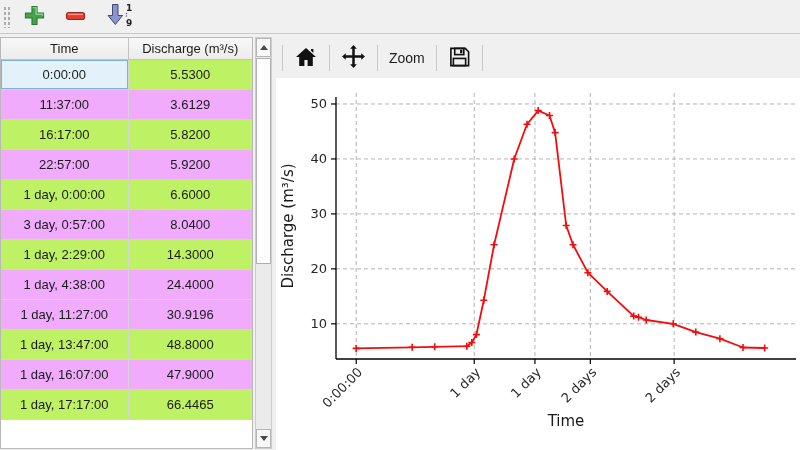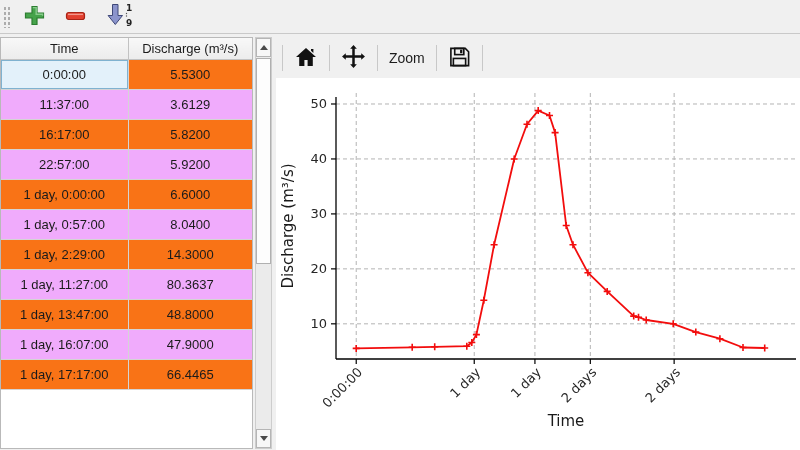--- a/index.html
+++ b/index.html
@@ -16,21 +16,21 @@
     display:flex; align-items:center; }
 
   
   .table-panel { position:absolute; left:0; top:37px; width:253px; height:412px;
     background:#fff; border:1px solid #b9b9b9; }
   table { border-collapse:collapse; width:100%; table-layout:fixed; }
   th { height:21px; background:linear-gradient(#f8f8f8,#ececec); border-right:1px solid #c2c2c2;
     border-bottom:1px solid #c2c2c2; font-weight:normal; font-size:13px; color:#1b1b1b; }
   th:last-child { border-right:none; }
   td { height:30px; text-align:center; font-size:13px; color:#1b1b1b;
-    border-right:1px solid #d4d4d4; border-bottom:1px solid #d4d4d4; background:#f97316; }
+    border-right:1px solid #d4d4d4; border-bottom:1px solid #d4d4d4; background:#bef264; }
   td:last-child { border-right:none; }
   tr.alt td { background:#f0abfc; }
   td.sel { background:#e3f1fa; box-shadow:inset 0 0 0 1px #7fb2d0; }
 
   
   .vscrollbar { position:absolute; left:255px; top:37px; width:17px; height:412px;
     background:#ebebeb; border:1px solid #cdcdcd; }
   .sb-btn { position:absolute; left:0; width:15px; height:19px; background:#f7f7f7;
     border:1px solid #b5b5b5; display:flex; align-items:center; justify-content:center; }
   .sb-btn.up { top:0; }
@@ -111,30 +111,34 @@
         </tr>
         <tr class="alt">
           <td>22:57:00</td>
           <td>5.9200</td>
         </tr>
         <tr>
           <td>1 day, 0:00:00</td>
           <td>6.6000</td>
         </tr>
         <tr class="alt">
-          <td>1 day, 0:57:00</td>
+          <td>3 day, 0:57:00</td>
           <td>8.0400</td>
         </tr>
         <tr>
           <td>1 day, 2:29:00</td>
           <td>14.3000</td>
         </tr>
         <tr class="alt">
+          <td>1 day, 4:38:00</td>
+          <td>24.4000</td>
+        </tr>
+        <tr class="alt">
           <td>1 day, 11:27:00</td>
-          <td>80.3637</td>
+          <td>30.9196</td>
         </tr>
         <tr>
           <td>1 day, 13:47:00</td>
           <td>48.8000</td>
         </tr>
         <tr class="alt">
           <td>1 day, 16:07:00</td>
           <td>47.9000</td>
         </tr>
         <tr>

